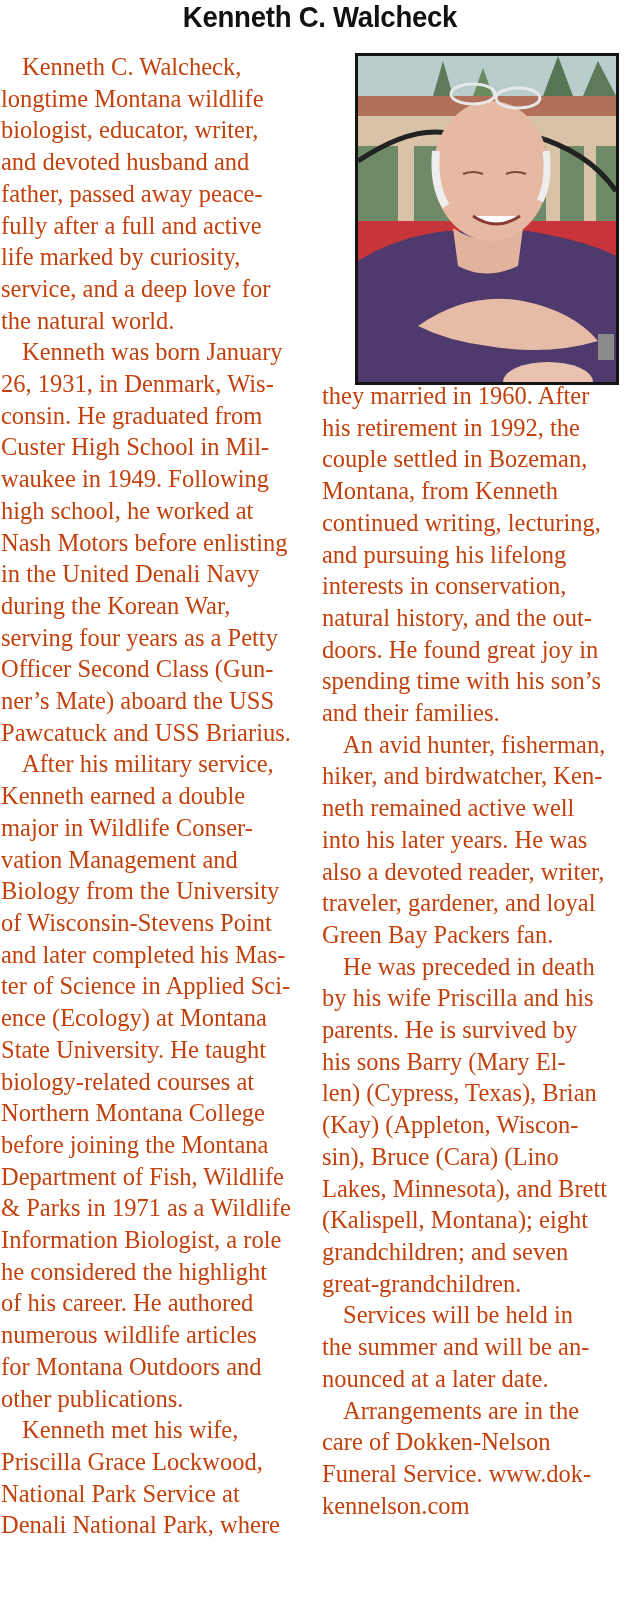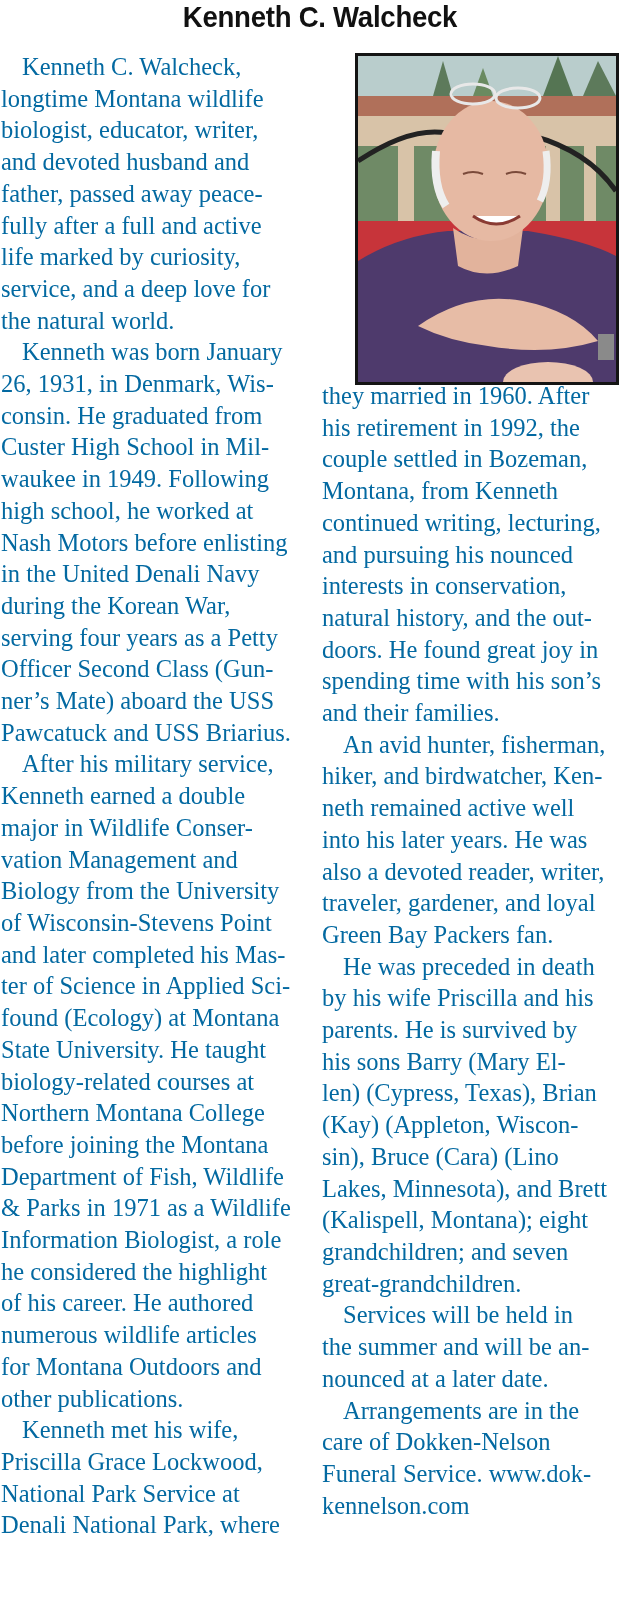--- a/index.html
+++ b/index.html
@@ -27,21 +27,21 @@
       letter-spacing: -0.3px;
       color: #111;
       transform: scaleX(0.92);
       transform-origin: center top;
     }
     .col {
       position: absolute;
       font-family: "Liberation Serif", "DejaVu Serif", serif;
       font-size: 24.5px;
       line-height: 31.7px;
-      color: #0369a1;
+      color: #c2410c;
     }
     .col .ln {
       display: block;
       white-space: nowrap;
     }
     .col .ind {
       padding-left: 21px;
     }
     #col-left {
       left: 1px;
@@ -148,21 +148,21 @@
   <span class="ln">ner’s Mate) aboard the USS</span>
   <span class="ln">Pawcatuck and USS Briarius.</span>
   <span class="ln ind">After his military service,</span>
   <span class="ln">Kenneth earned a double</span>
   <span class="ln">major in Wildlife Conser-</span>
   <span class="ln">vation Management and</span>
   <span class="ln">Biology from the University</span>
   <span class="ln">of Wisconsin-Stevens Point</span>
   <span class="ln">and later completed his Mas-</span>
   <span class="ln">ter of Science in Applied Sci-</span>
-  <span class="ln">found (Ecology) at Montana</span>
+  <span class="ln">ence (Ecology) at Montana</span>
   <span class="ln">State University. He taught</span>
   <span class="ln">biology-related courses at</span>
   <span class="ln">Northern Montana College</span>
   <span class="ln">before joining the Montana</span>
   <span class="ln">Department of Fish, Wildlife</span>
   <span class="ln">&amp; Parks in 1971 as a Wildlife</span>
   <span class="ln">Information Biologist, a role</span>
   <span class="ln">he considered the highlight</span>
   <span class="ln">of his career. He authored</span>
   <span class="ln">numerous wildlife articles</span>
@@ -173,21 +173,21 @@
   <span class="ln">National Park Service at</span>
   <span class="ln">Denali National Park, where</span>
 </div>
 
 <div class="col" id="col-right">
   <span class="ln">they married in 1960. After</span>
   <span class="ln">his retirement in 1992, the</span>
   <span class="ln">couple settled in Bozeman,</span>
   <span class="ln">Montana, from Kenneth</span>
   <span class="ln">continued writing, lecturing,</span>
-  <span class="ln">and pursuing his nounced</span>
+  <span class="ln">and pursuing his lifelong</span>
   <span class="ln">interests in conservation,</span>
   <span class="ln">natural history, and the out-</span>
   <span class="ln">doors.  He found great joy in</span>
   <span class="ln">spending time with his son’s</span>
   <span class="ln">and their families.</span>
   <span class="ln ind">An avid hunter, fisherman,</span>
   <span class="ln">hiker, and birdwatcher, Ken-</span>
   <span class="ln">neth remained active well</span>
   <span class="ln">into his later years. He was</span>
   <span class="ln">also a devoted reader, writer,</span>

